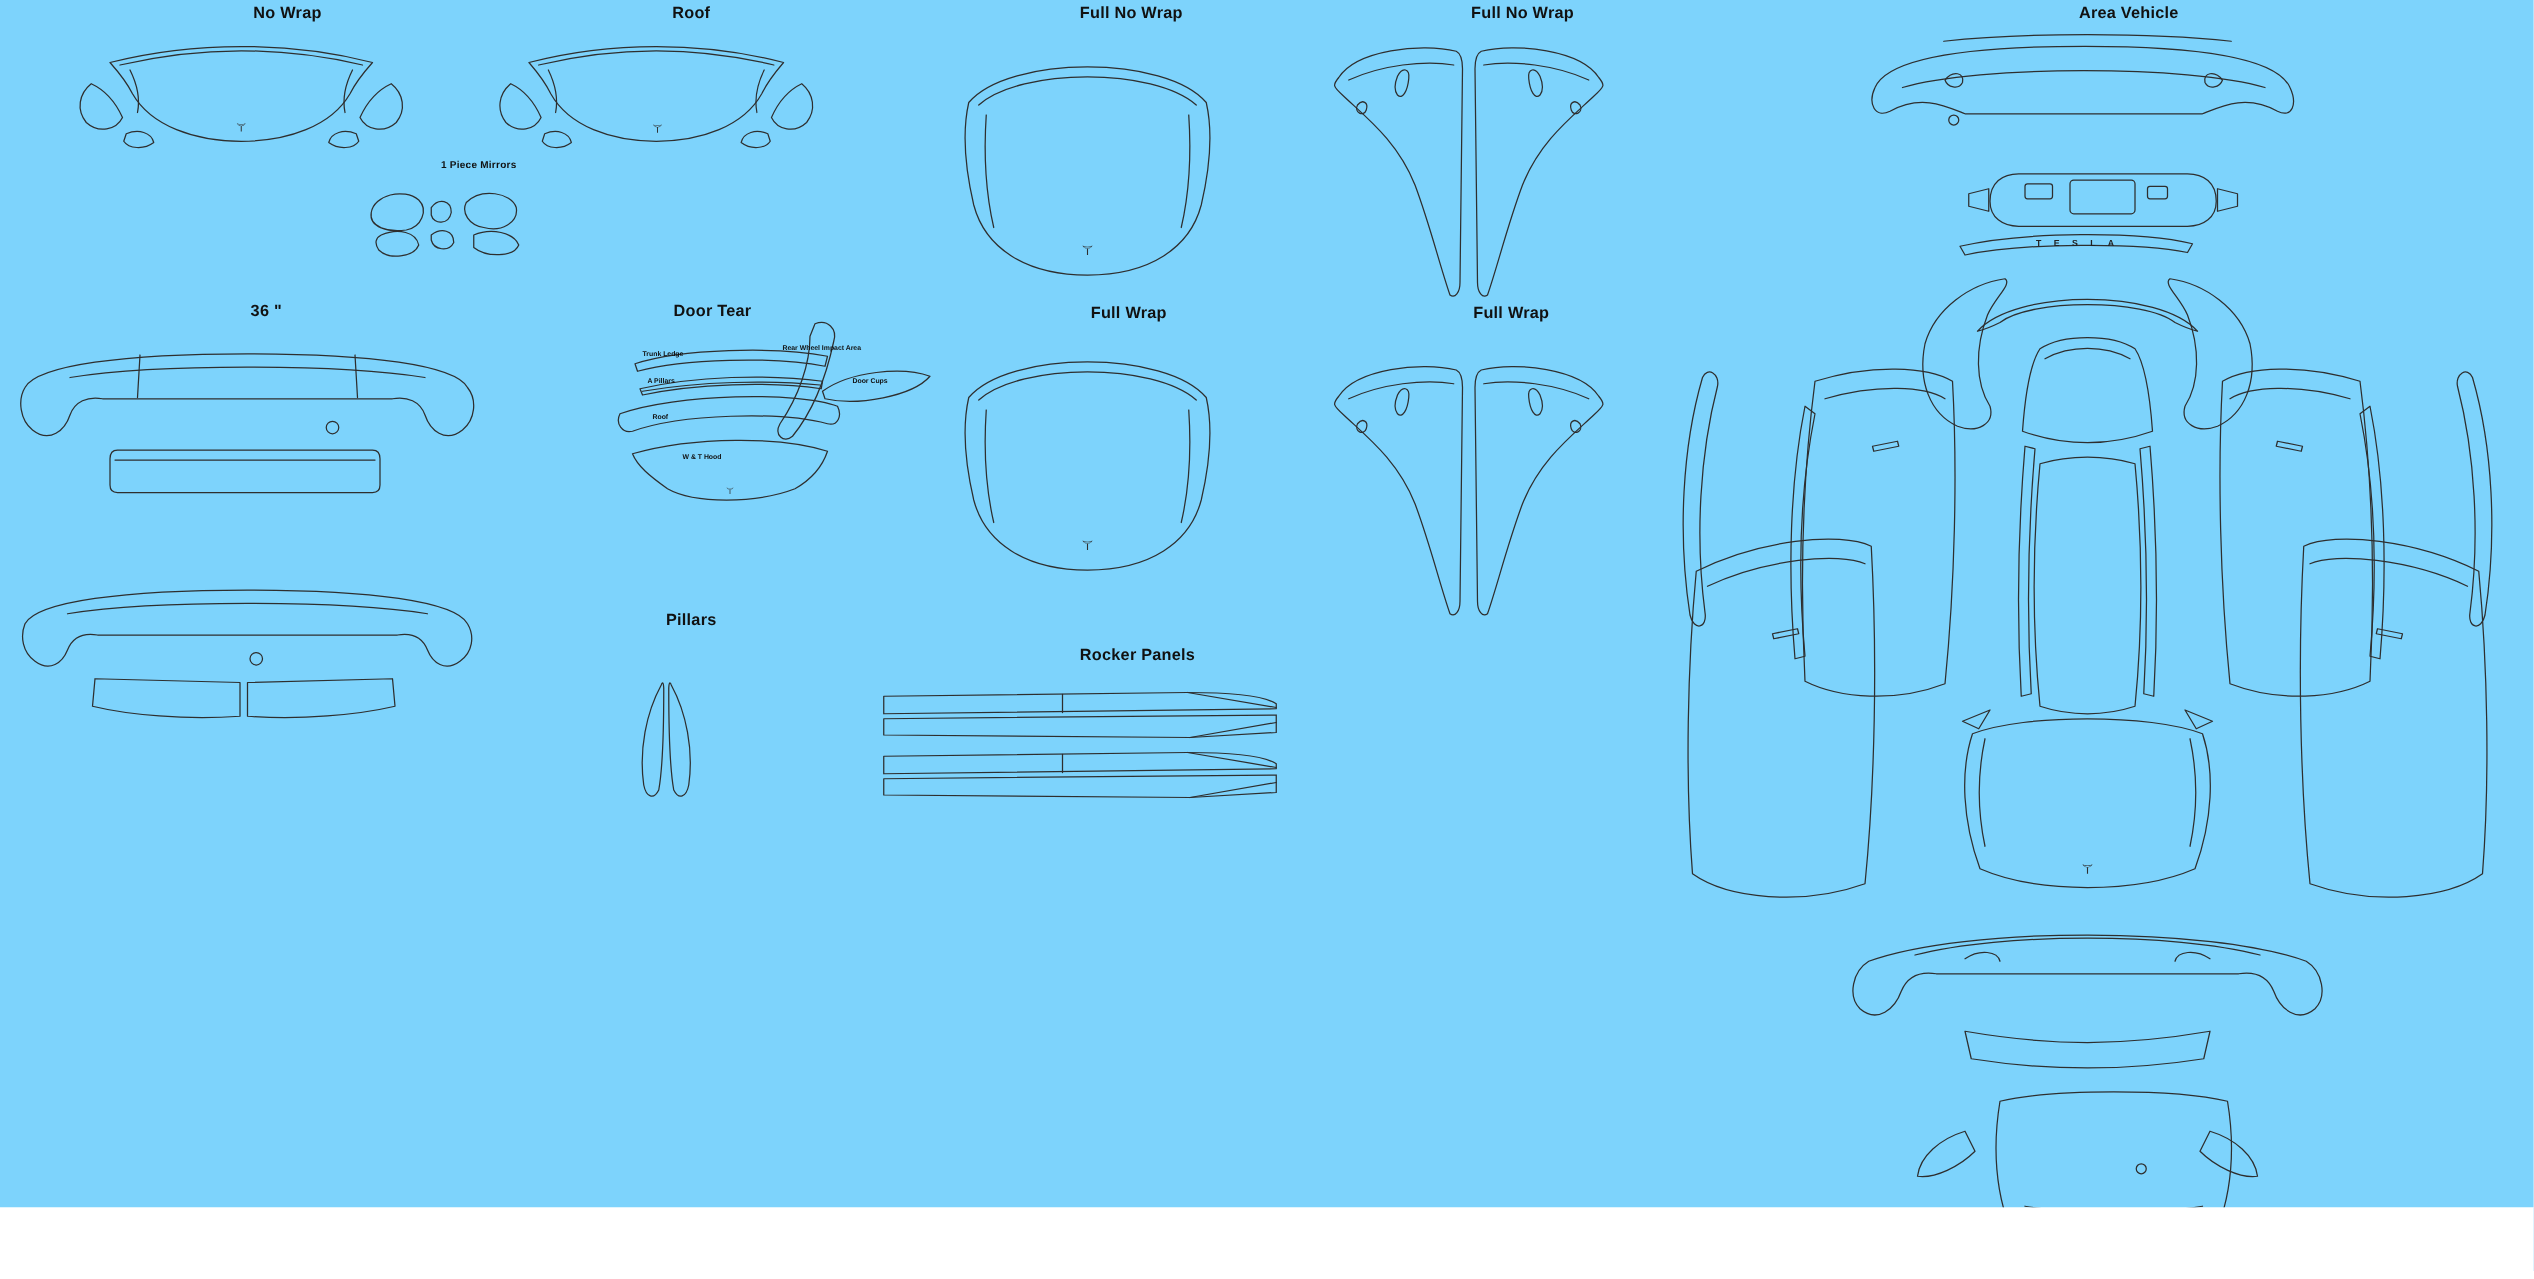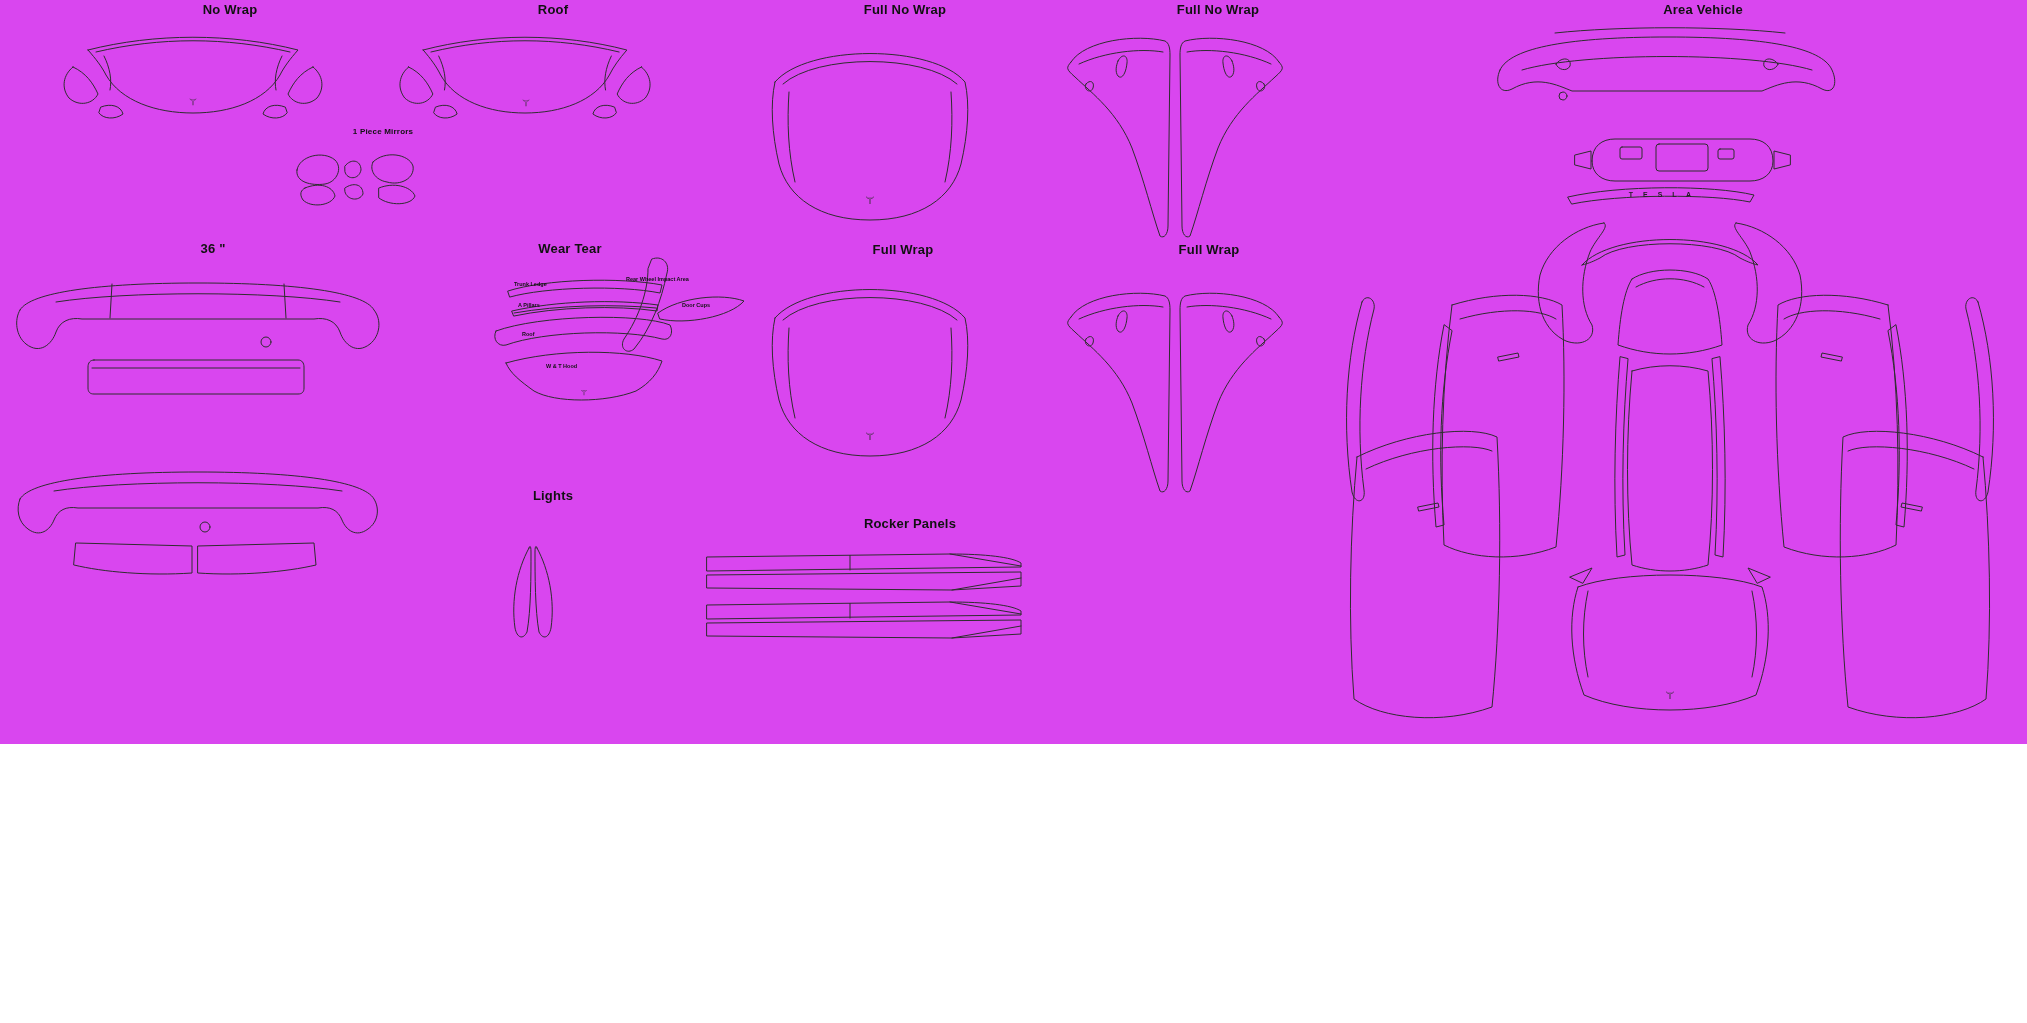--- a/index.html
+++ b/index.html
@@ -1,16 +1,16 @@
 <!DOCTYPE html>
 <html><head>
 <meta charset="utf-8">
 <style>
   html,body{margin:0;padding:0;background:#ffffff;}
-  .stage{position:relative;width:2027px;height:744px;background:#d946ef;overflow:hidden;
+  .stage{position:relative;width:2027px;height:966px;background:#7dd3fc;overflow:hidden;
          font-family:"Liberation Sans",sans-serif;color:#111;}
   .sec-title{position:absolute;transform:translateX(-50%);font-size:13px;font-weight:600;
              white-space:nowrap;letter-spacing:.2px;}
   .sec-title.small{font-size:8px;font-weight:700;}
   .tiny-label{position:absolute;font-size:5.5px;font-weight:700;white-space:nowrap;line-height:1;}
   .art{position:absolute;overflow:visible;}
   .art path,.art circle,.art rect,.art line{fill:none;stroke:#2e2e2e;stroke-width:1;
       stroke-linejoin:round;stroke-linecap:round;}
   .art text{fill:#222;stroke:none;font-family:"Liberation Sans",sans-serif;font-weight:700;}
   .wrap-rel{position:absolute;}
@@ -51,24 +51,24 @@
     </defs>
   </svg>
 
   <div class="sec-title" style="left:230px;top:2px">No Wrap</div>
   <div class="sec-title" style="left:553px;top:2px">Roof</div>
   <div class="sec-title" style="left:905px;top:2px">Full No Wrap</div>
   <div class="sec-title" style="left:1218px;top:2px">Full No Wrap</div>
   <div class="sec-title" style="left:1703px;top:2px">Area Vehicle</div>
   <div class="sec-title small" style="left:383px;top:127px">1 Piece Mirrors</div>
   <div class="sec-title" style="left:213px;top:241px">36 "</div>
-  <div class="sec-title" style="left:570px;top:241px">Wear  Tear</div>
+  <div class="sec-title" style="left:570px;top:241px">Door  Tear</div>
   <div class="sec-title" style="left:903px;top:242px">Full Wrap</div>
   <div class="sec-title" style="left:1209px;top:242px">Full Wrap</div>
-  <div class="sec-title" style="left:553px;top:488px">Lights</div>
+  <div class="sec-title" style="left:553px;top:488px">Pillars</div>
   <div class="sec-title" style="left:910px;top:516px">Rocker Panels</div>
 
   <svg class="art" style="left:60px;top:28px" width="266" height="97" viewBox="0 0 266 97">
     <use href="#hoodPartial"></use>
     <use href="#teslaT" transform="translate(133,72) scale(0.7)"></use>
   </svg>
 
   <svg class="art" style="left:400px;top:28px" width="266" height="97" viewBox="0 0 266 97">
     <use href="#hoodPartial" transform="translate(-4,0) scale(0.97,1)"></use>
     <use href="#teslaT" transform="translate(126,73) scale(0.7)"></use>

